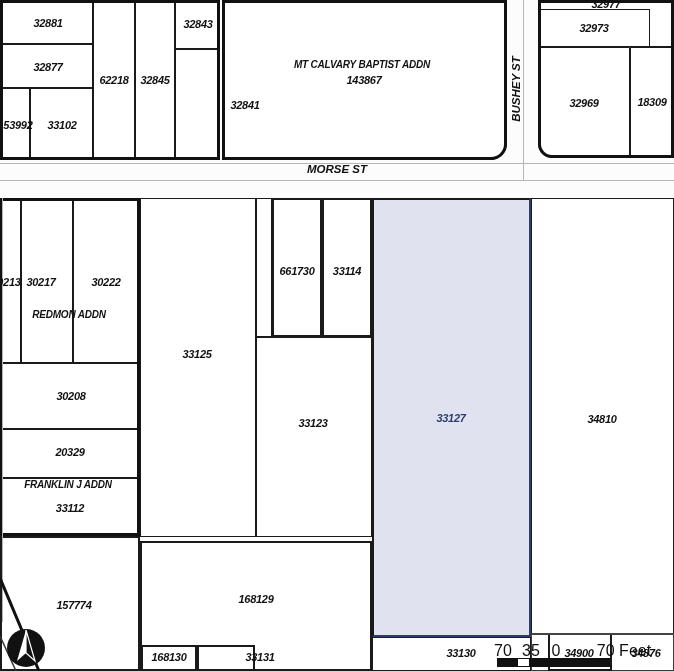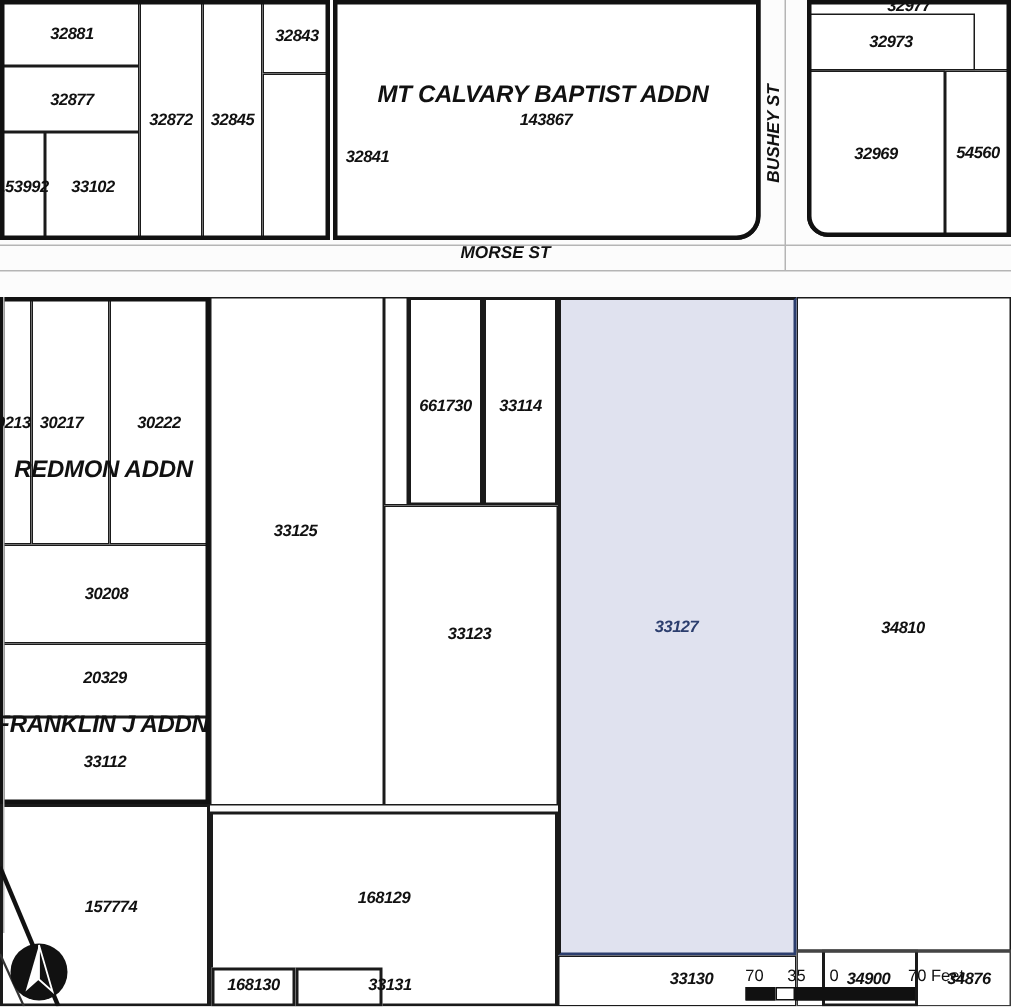--- a/index.html
+++ b/index.html
@@ -14,34 +14,34 @@
   .parcel.selected{background:#e0e2ef;border-width:2.5px;border-right-color:#2c3e6e;border-bottom-color:#2c3e6e;}
   .block{position:absolute;box-sizing:border-box;border:3px solid #111;background:transparent;pointer-events:none;}
   .plabel{
     position:absolute;transform:translate(-50%,-50%);
     font-style:italic;font-weight:bold;font-size:11px;letter-spacing:-0.3px;
     color:#111;white-space:nowrap;z-index:30;pointer-events:none;
   }
   .plabel.selected-label{color:#2c3e6e;}
   .addition-label{
     position:absolute;transform:translate(-50%,-50%);
-    font-style:italic;font-weight:bold;font-size:16px;letter-spacing:-0.2px;
+    font-style:italic;font-weight:bold;font-size:10px;letter-spacing:-0.2px;
     color:#111;white-space:nowrap;z-index:31;pointer-events:none;
   }
   .street-label{
     position:absolute;transform:translate(-50%,-50%);
     font-style:italic;font-weight:bold;font-size:11.5px;
     color:#111;white-space:nowrap;z-index:31;pointer-events:none;
   }
   .street-label.vertical{transform:translate(-50%,-50%) rotate(-90deg);}
   .gray-line{position:absolute;background:#b5b5b5;z-index:5;}
   .dark-line{position:absolute;background:#444;z-index:6;}
   .scale-num{
     position:absolute;transform:translate(-50%,-50%);
-    font-size:11px;font-weight:normal;color:#111;white-space:nowrap;z-index:40;pointer-events:none;
+    font-size:16px;font-weight:normal;color:#111;white-space:nowrap;z-index:40;pointer-events:none;
   }
   .scale-seg{position:absolute;box-sizing:border-box;z-index:39;border:1px solid #111;}
   #north-arrow-svg{position:absolute;left:0;top:570px;z-index:45;pointer-events:none;}
 </style>
 </head>
 <body>
 
 <div id="map-canvas" style="background: rgb(252, 252, 252);">
   <svg id="north-arrow-svg" width="62" height="101" viewBox="0 0 62 101">
     <line x1="0" y1="8" x2="39" y2="101" stroke="#111" stroke-width="3"></line>
@@ -89,29 +89,29 @@
     <div class="block" style="left: 0px; top: 198px; width: 140px; height: 338px;"></div>
     <div class="gray-line" style="left: 0px; top: 163px; width: 674px; height: 1px;"></div>
     <div class="gray-line" style="left: 0px; top: 180px; width: 674px; height: 1px;"></div>
     <div class="gray-line" style="left: 523px; top: 0px; width: 1px; height: 180px;"></div>
     <div class="gray-line" style="left: 2px; top: 198px; width: 1px; height: 424px;"></div>
     <div class="dark-line" style="left: 531px; top: 633px; width: 143px; height: 2px;"></div>
     <div class="plabel" style="left: 48px; top: 23px;">32881</div>
     <div class="plabel" style="left: 48px; top: 67px;">32877</div>
     <div class="plabel" style="left: 15px; top: 125px;">153992</div>
     <div class="plabel" style="left: 62px; top: 125px;">33102</div>
-    <div class="plabel" style="left: 114px; top: 80px;">32872</div>
+    <div class="plabel" style="left: 114px; top: 80px;">62218</div>
     <div class="plabel" style="left: 155px; top: 80px;">32845</div>
     <div class="plabel" style="left: 198px; top: 24px;">32843</div>
     <div class="plabel" style="left: 198px; top: 105px; margin-left: 47px;">32841</div>
     <div class="plabel" style="left: 364px; top: 80px;">143867</div>
     <div class="plabel" style="left: 606px; top: 4px;">32977</div>
     <div class="plabel" style="left: 594px; top: 28px;">32973</div>
     <div class="plabel" style="left: 584px; top: 103px;">32969</div>
-    <div class="plabel" style="left: 652px; top: 102px;">54560</div>
+    <div class="plabel" style="left: 652px; top: 102px;">18309</div>
     <div class="plabel" style="left: 6px; top: 282px;">30213</div>
     <div class="plabel" style="left: 41px; top: 282px;">30217</div>
     <div class="plabel" style="left: 106px; top: 282px;">30222</div>
     <div class="plabel" style="left: 71px; top: 396px;">30208</div>
     <div class="plabel" style="left: 70px; top: 452px;">20329</div>
     <div class="plabel" style="left: 70px; top: 508px;">33112</div>
     <div class="plabel" style="left: 74px; top: 605px;">157774</div>
     <div class="plabel" style="left: 197px; top: 354px;">33125</div>
     <div class="plabel" style="left: 313px; top: 423px;">33123</div>
     <div class="plabel" style="left: 297px; top: 271px;">661730</div>

